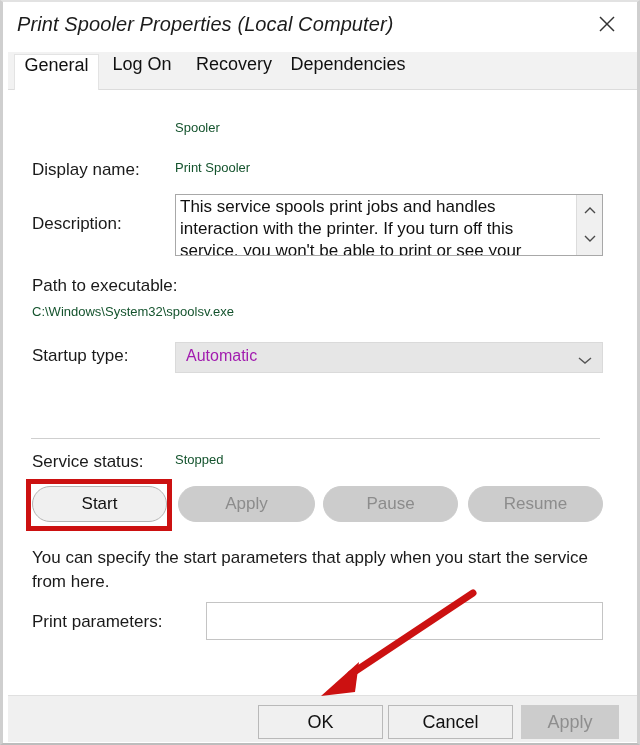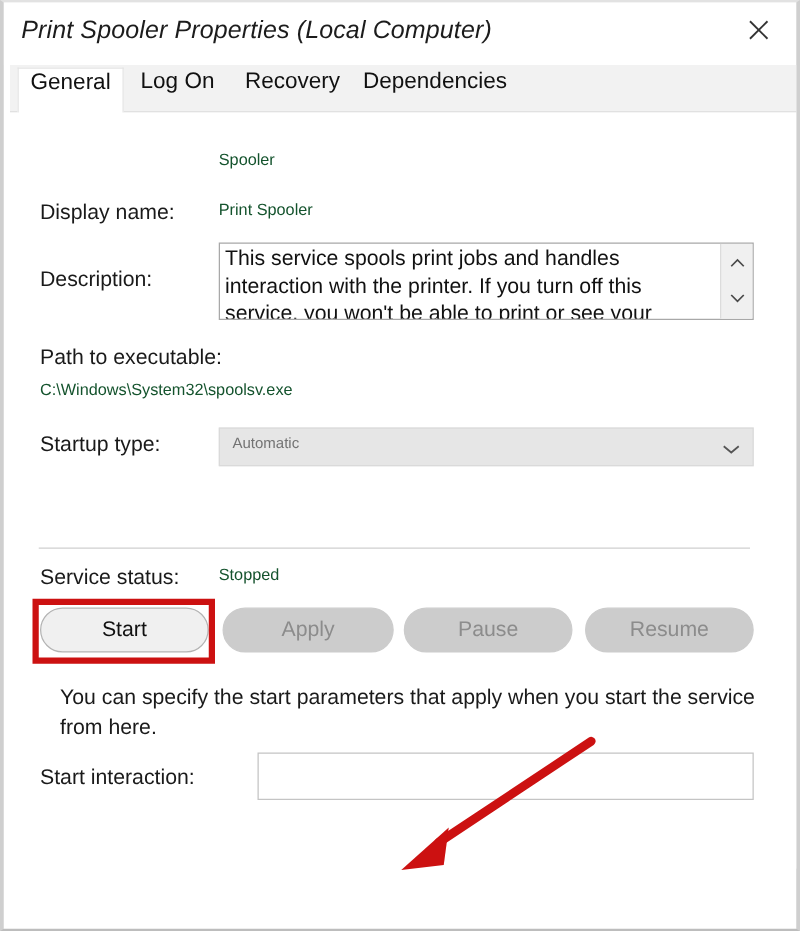--- a/index.html
+++ b/index.html
@@ -148,22 +148,22 @@
     left: 167px; top: 252px;
     width: 428px; height: 31px;
     background: #e6e6e6;
     border: 1px solid #dadada;
     box-sizing: border-box;
     cursor: pointer;
   }
   #startup-value {
     position: absolute;
     left: 10px; top: 4px;
-    font-size: 12px;
-    color: #737373;
+    font-size: 16px;
+    color: #a21caf;
   }
   #startup-caret {
     position: absolute;
     right: 10px; top: 8px;
     color: #555;
   }
 
   
   #separator {
     position: absolute;
@@ -207,21 +207,20 @@
   }
 
   
   #helper-text {
     position: absolute;
     left: 24px; top: 456px;
     width: 580px;
     font-size: 17px;
     line-height: 24px;
     color: #1a1a1a;
-    margin-left: 16px;
   }
 
   
   #params-input {
     position: absolute;
     left: 198px; top: 512px;
     width: 397px; height: 38px;
     background: #ffffff;
     border: 1px solid #c4c4c4;
     box-sizing: border-box;
@@ -350,23 +349,34 @@
       <span>Pause</span>
     </div>
     <div class="svc-btn disabled" style="left:460px; width:135px;">
       <span>Resume</span>
     </div>
 
     <div id="start-highlight"></div>
 
     <div id="helper-text">You can specify the start parameters that apply when you start the service from here.</div>
 
-    <div class="field-label" style="left:24px; top:522px;">Start interaction:</div>
+    <div class="field-label" style="left:24px; top:522px;">Print parameters:</div>
     <input id="params-input" type="text" placeholder="" style="">
   </div>
 
+  <div id="footer">
+    <div class="foot-btn enabled" style="left:250px; width:125px;">
+      <span>OK</span>
+    </div>
+    <div class="foot-btn enabled" style="left:380px; width:125px;">
+      <span>Cancel</span>
+    </div>
+    <div class="foot-btn disabled" style="left:513px; width:98px;">
+      <span>Apply</span>
+    </div>
+  </div>
 
   <svg id="arrow-overlay" viewBox="0 0 640 745" aria-hidden="true">
     <line x1="470" y1="591" x2="348" y2="672" stroke="#cc1111" stroke-width="7" stroke-linecap="round"></line>
     <polygon points="318,694 356,660 352,690" fill="#cc1111"></polygon>
   </svg>
 
 </div>
 
 </body></html>

